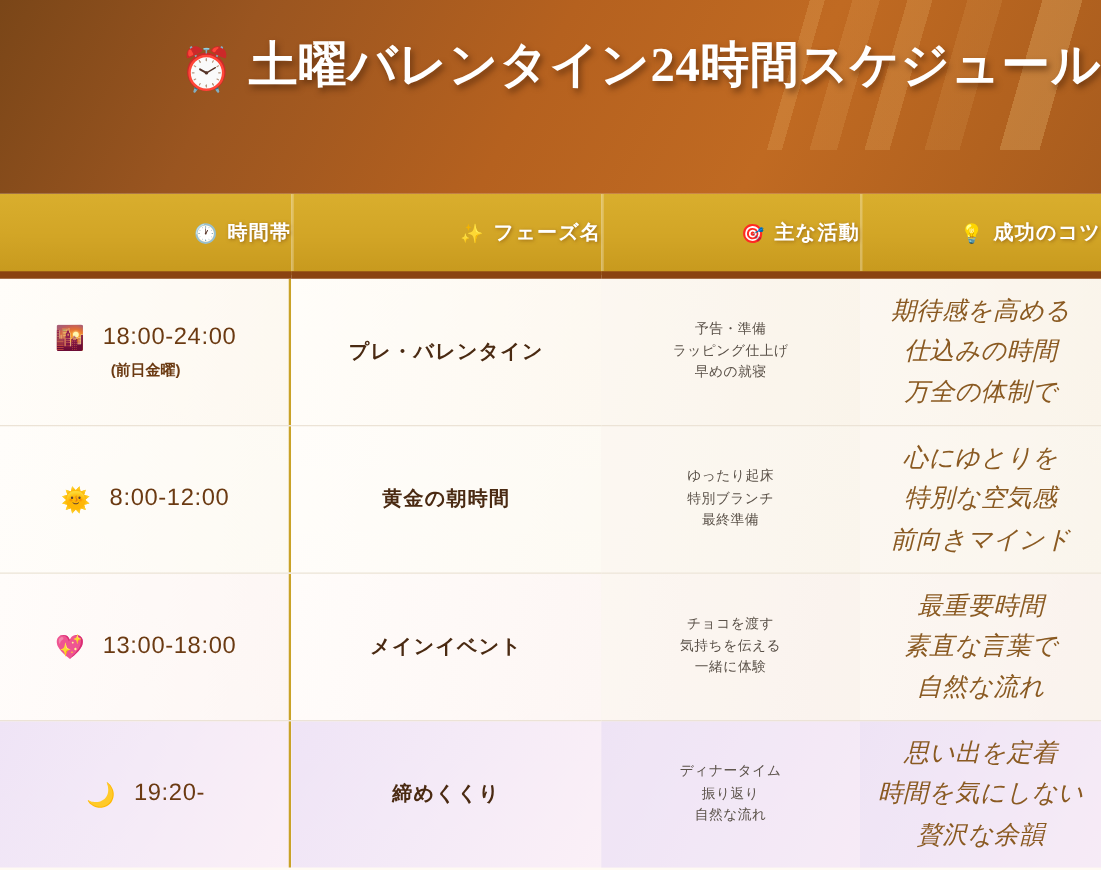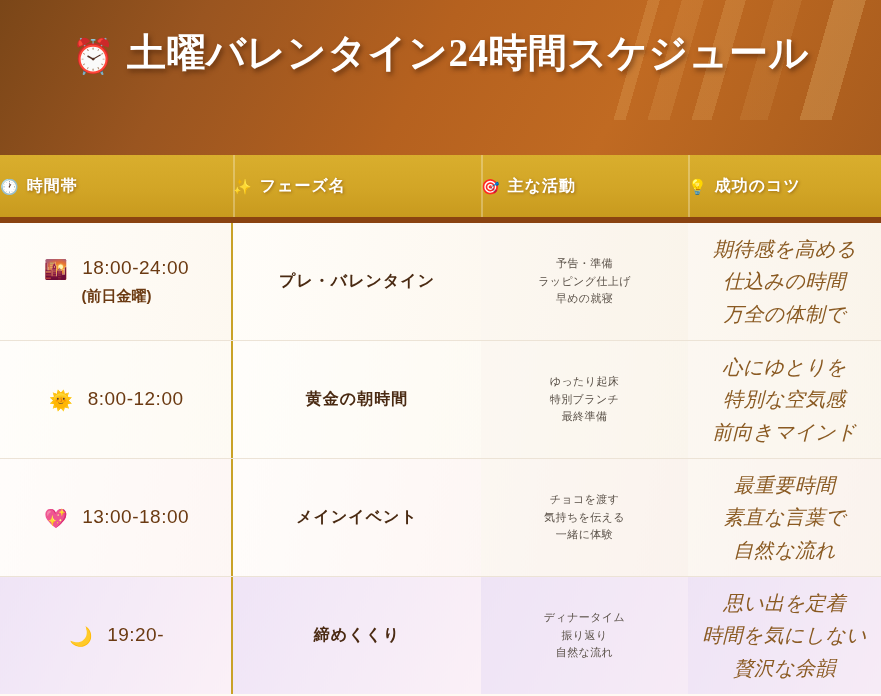--- a/index.html
+++ b/index.html
@@ -49,21 +49,21 @@
         rgba(255,255,255,0.00) 112px, rgba(255,255,255,0.00) 140px,
         rgba(255,214,140,0.18) 140px, rgba(255,214,140,0.18) 168px,
         rgba(255,255,255,0.00) 168px, rgba(255,255,255,0.00) 200px,
         rgba(255,222,150,0.40) 200px, rgba(255,222,150,0.40) 232px,
         rgba(255,255,255,0.00) 232px);
     pointer-events: none;
   }
   .banner-inner {
     position: relative;
     z-index: 2;
-    text-align: center;
+    text-align: right;
     padding-top: 30px;
   }
   .banner-title {
     font-family: "Liberation Serif", "DejaVu Serif", serif;
     font-size: 39px;
     font-weight: 700;
     color: #ffffff;
     letter-spacing: 0.5px;
     line-height: 1.2;
     text-shadow: 2px 3px 5px rgba(60,25,5,0.55);
@@ -100,21 +100,21 @@
   thead th {
     height: 62px;
     padding: 0;
     background: linear-gradient(180deg, #d9ae2d 0%, #d2a526 55%, #c89a1e 100%);
     border-bottom: 6px solid #8a4311;
     font-size: 16px;
     font-weight: 700;
     color: #ffffff;
     letter-spacing: 1px;
     text-shadow: 1px 1px 3px rgba(110,60,10,0.55);
-    text-align: left;
+    text-align: right;
     vertical-align: middle;
   }
   thead th.sep-l { box-shadow: inset 2px 0 0 0 rgba(255,255,255,0.28); }
   .th-emoji {
     font-family: "DejaVu Sans", sans-serif;
     font-size: 15px;
     margin-right: 7px;
     vertical-align: -1px;
     text-shadow: none;
   }
@@ -152,21 +152,21 @@
     white-space: nowrap;
   }
   .time-emoji {
     font-family: "DejaVu Sans", sans-serif;
     font-size: 19px;
     margin-right: 14px;
     vertical-align: -2px;
   }
   .time-note {
     margin-top: 6px;
-    font-size: 15px;
+    font-size: 12px;
     font-weight: 700;
     color: #6b3a12;
   }
 
   .phase-name {
     font-size: 16px;
     font-weight: 700;
     color: #4a2a12;
     letter-spacing: 1px;
   }

